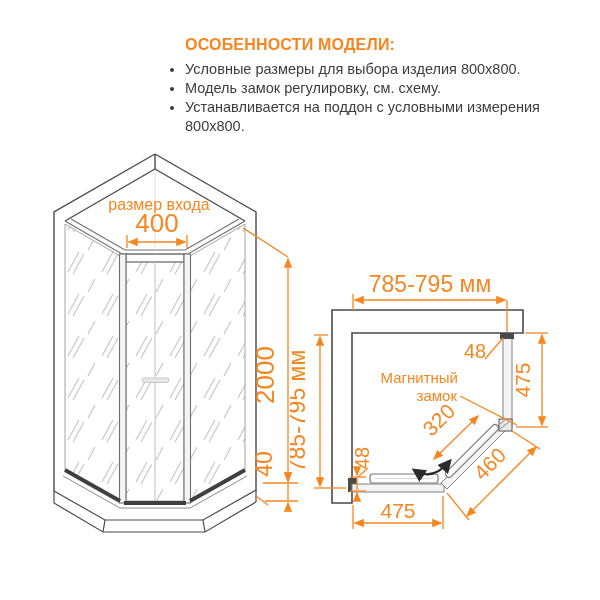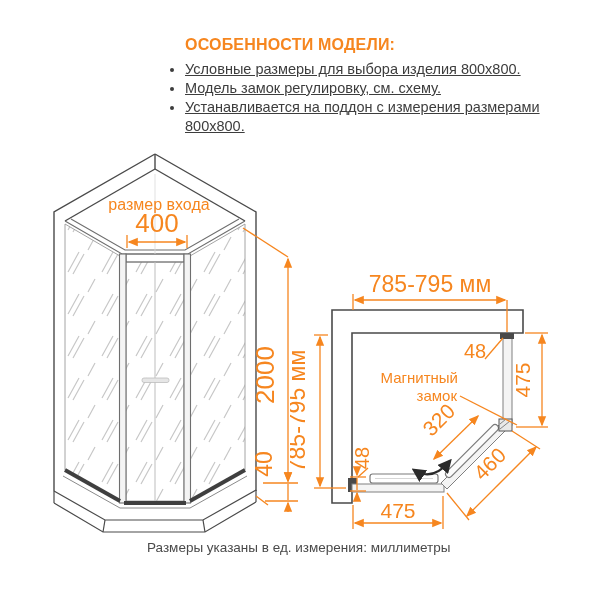--- a/index.html
+++ b/index.html
@@ -1,38 +1,38 @@
 <!DOCTYPE html>
 <html><head>
 <meta charset="utf-8">
 <style>
   html,body{margin:0;padding:0;background:#fff;}
   .canvas{position:relative;width:563px;height:600px;background:#fff;overflow:hidden;
           font-family:"Liberation Sans",sans-serif;}
   .features{position:absolute;left:163px;top:36px;width:400px;}
   .features h2{margin:0 0 6px 22px;font-size:16px;font-weight:bold;color:#F6861F;letter-spacing:.2px;}
-  .features ul{margin:0;padding:0 0 0 22px;list-style:disc;color:#3d3d3d;text-decoration:underline;}
+  .features ul{margin:0;padding:0 0 0 22px;list-style:disc;color:#3d3d3d;}
   .features li{font-size:14.5px;line-height:19px;color:#3d3d3d;}
   .view{position:absolute;}
   .v3d{left:30px;top:150px;}
   .vtop{left:290px;top:270px;}
   svg text{font-family:"Liberation Sans",sans-serif;fill:#F6861F;}
   .footer{position:absolute;left:147px;top:540px;width:360px;font-size:13.5px;color:#4a4a4a;}
 </style>
 </head>
 <body>
 
 <div class="canvas">
 
   <div class="features">
     <h2>ОСОБЕННОСТИ МОДЕЛИ:</h2>
     <ul>
       <li>Условные размеры для выбора изделия 800x800.</li>
       <li>Модель замок регулировку, см. схему.</li>
-      <li>Устанавливается на поддон с измерения размерами 800x800.</li>
+      <li>Устанавливается на поддон с условными измерения 800x800.</li>
     </ul>
   </div>
 
   <svg class="view v3d" width="280" height="420" viewBox="0 0 280 420">
     <defs>
       <pattern id="hatch" width="34" height="42" patternUnits="userSpaceOnUse">
         <path d="M4,38 L15,18 M9,40 L20,20 M24,16 L31,3" stroke="#c7c7c7" stroke-width="1.2" fill="none"></path>
       </pattern>
       <marker id="a1" viewBox="0 0 10 10" refX="8.5" refY="5" markerWidth="8" markerHeight="8" orient="auto-start-reverse">
         <path d="M0,1 L10,5 L0,9 Z" fill="#F6861F"></path>
@@ -175,15 +175,14 @@
     <text transform="translate(240,110) rotate(-90)" text-anchor="middle" font-size="21">475</text>
     <text x="108" y="248" text-anchor="middle" font-size="21">475</text>
     <text x="185" y="88" text-anchor="middle" font-size="20">48</text>
     <text transform="translate(79,188) rotate(-90)" text-anchor="middle" font-size="20">48</text>
     <text transform="translate(154,155) rotate(-45)" text-anchor="middle" font-size="21">320</text>
     <text transform="translate(205,199) rotate(-45)" text-anchor="middle" font-size="21">460</text>
     <text x="168" y="113" text-anchor="end" font-size="15">Магнитный</text>
     <text x="167" y="131" text-anchor="end" font-size="15">замок</text>
   </svg>
 
-  <div class="footer">Размеры указаны в ед. измерения: миллиметры</div>
 
 </div>
 
 </body></html>

